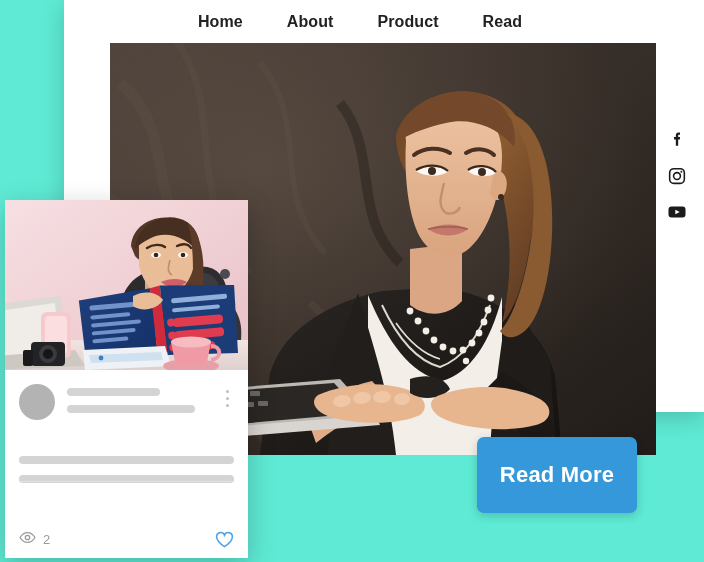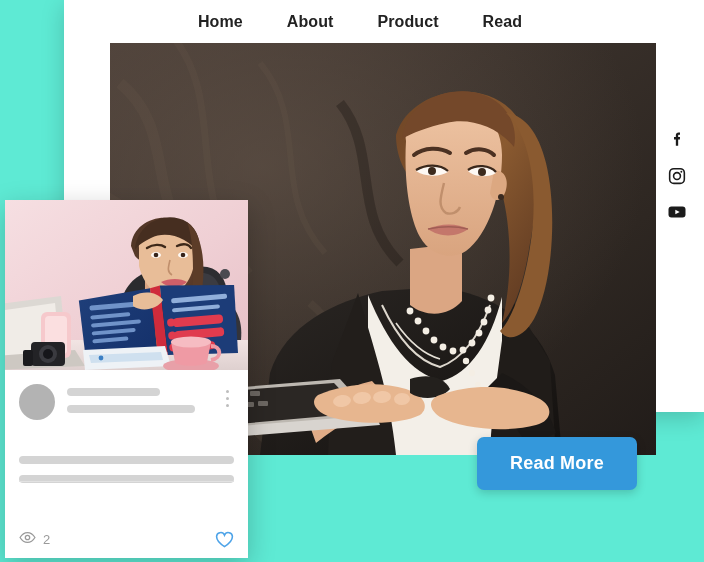--- a/index.html
+++ b/index.html
@@ -66,27 +66,27 @@
     background: #3a2e28;
   }
   .hero svg { display: block; }
 
   
   .read-more {
     position: absolute;
     left: 477px;
     top: 437px;
     width: 160px;
-    height: 53px;
+    height: 76px;
     background: #3498db;
     color: #ffffff;
     border: none;
     border-radius: 7px;
     font-family: "Liberation Sans", sans-serif;
-    font-size: 18px;
+    font-size: 22px;
     font-weight: 700;
     letter-spacing: 0.2px;
     cursor: pointer;
     z-index: 9;
     box-shadow: 0 3px 10px rgba(0,0,0,0.18);
   }
 
   
   .social {
     position: absolute;

